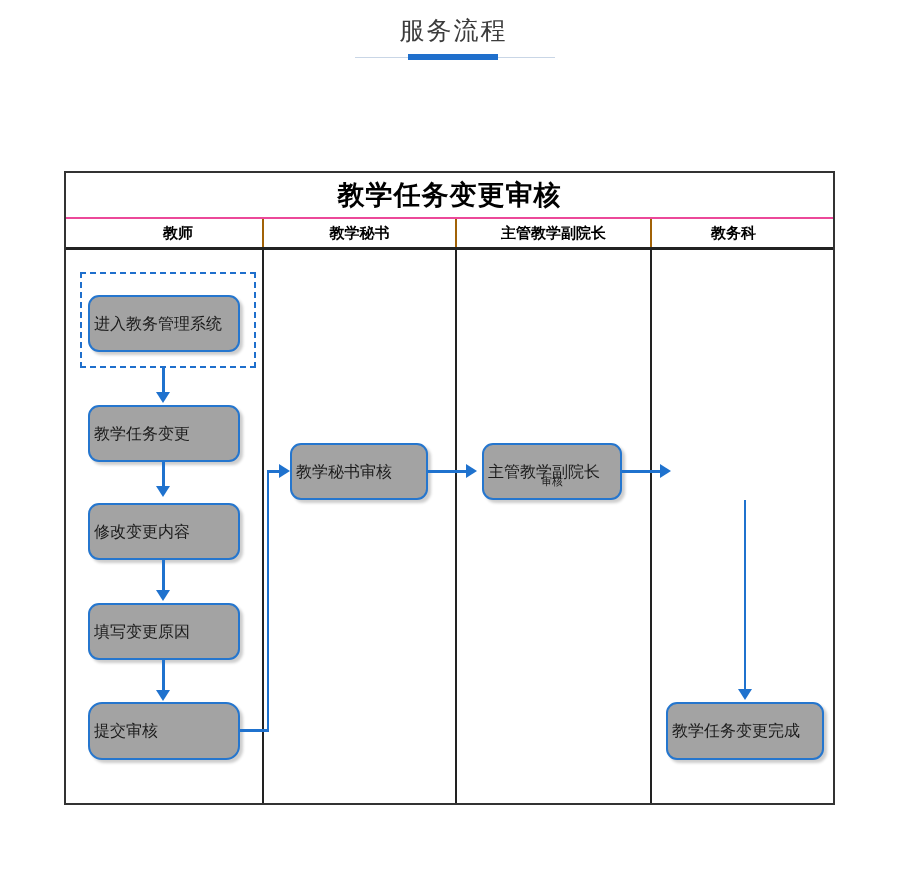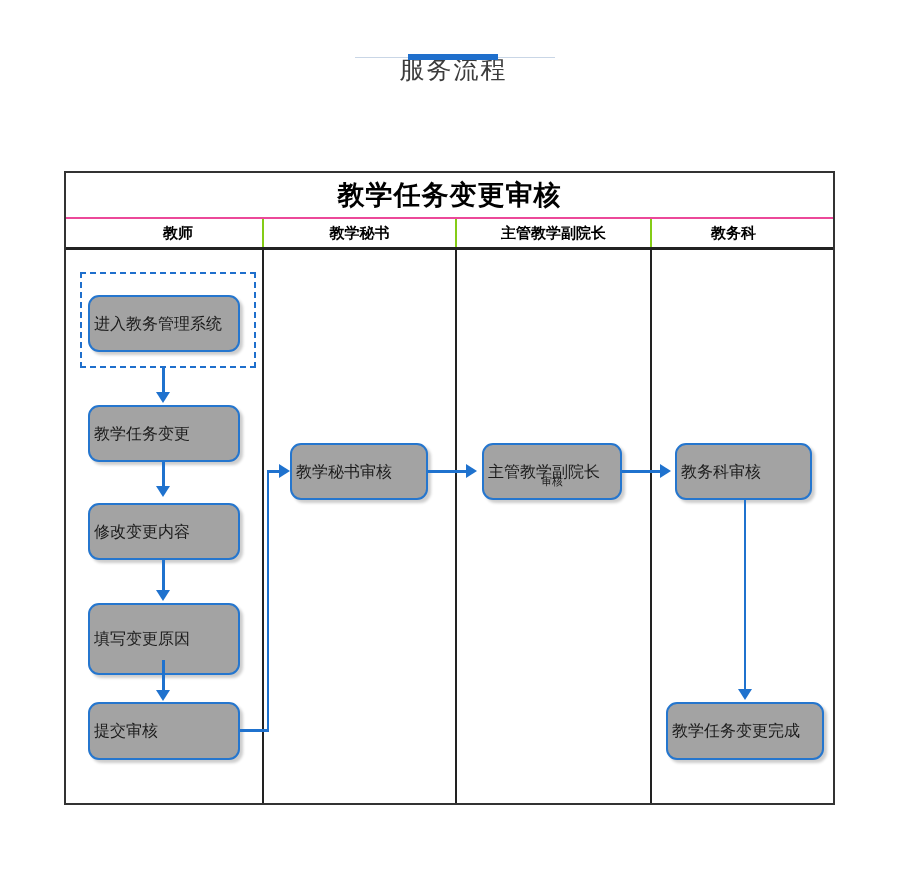--- a/index.html
+++ b/index.html
@@ -28,21 +28,20 @@
     position: absolute;
     left: 0;
     top: 14px;
     width: 907px;
     text-align: center;
     font-size: 25px;
     letter-spacing: 2px;
     color: #3c3c3c;
     font-weight: 400;
     line-height: 32px;
-    margin-top: 39px;
   }
   #title-rule {
     position: absolute;
     left: 355px;
     top: 57px;
     width: 200px;
     height: 1px;
     background: #c9d6e6;
   }
   #title-rule-accent {
@@ -97,21 +96,21 @@
     display: flex;
     align-items: center;
     justify-content: center;
     font-size: 15px;
     font-weight: bold;
     color: #000000;
     box-sizing: border-box;
     height: 100%;
   }
   .lane-header + .lane-header {
-    border-left: 2px solid #84cc16;
+    border-left: 2px solid #a16207;
   }
   #lane-body {
     position: absolute;
     left: 0;
     top: 77px;
     width: 100%;
     bottom: 0;
     display: flex;
   }
   .lane-col {
@@ -233,28 +232,28 @@
   <div class="conn conn-v" style="left: 162px; top: 462px; height: 26px; background: rgb(31, 114, 206);"></div>
   <div class="arrow-down" style="left: 156px; top: 486px; border-top-color: rgb(31, 114, 206);"></div>
 
   <div class="node" style="left: 88px; top: 503px; width: 152px; height: 57px; border-color: rgb(37, 118, 206);">
     <span>修改变更内容</span>
   </div>
 
   <div class="conn conn-v" style="left: 162px; top: 560px; height: 32px; background: rgb(31, 114, 206);"></div>
   <div class="arrow-down" style="left: 156px; top: 590px; border-top-color: rgb(31, 114, 206);"></div>
 
-  <div class="node" style="left: 88px; top: 603px; width: 152px; height: 72px; border-color: rgb(37, 118, 206);">
+  <div class="node" style="left: 88px; top: 603px; width: 152px; height: 57px; border-color: rgb(37, 118, 206);">
     <span>填写变更原因</span>
   </div>
 
   <div class="conn conn-v" style="left: 162px; top: 660px; height: 32px; background: rgb(31, 114, 206);"></div>
   <div class="arrow-down" style="left: 156px; top: 690px; border-top-color: rgb(31, 114, 206);"></div>
 
-  <div class="node" style="left: 88px; top: 702px; width: 152px; height: 58px; border-color: rgb(37, 118, 206);">
+  <div class="node" style="left: 88px; top: 702px; width: 152px; height: 58px; border-color: rgb(37, 118, 206); border-radius: 14px;">
     <span>提交审核</span>
   </div>
 
   <div class="conn conn-h" style="left: 240px; top: 729px; width: 29px; background: rgb(31, 114, 206);"></div>
   <div class="conn conn-v" style="left: 266.5px; top: 471px; height: 260px; background: rgb(31, 114, 206);"></div>
   <div class="conn conn-h" style="left: 266.5px; top: 470px; width: 16px; background: rgb(31, 114, 206);"></div>
   <div class="arrow-right" style="left: 279px; top: 464px; border-left-color: rgb(31, 114, 206);"></div>
 
   <div class="node" style="left: 290px; top: 443px; width: 138px; height: 57px; border-color: rgb(37, 118, 206);">
     <span>教学秘书审核</span>
@@ -264,23 +263,20 @@
   <div class="arrow-right" style="left: 466px; top: 464px; border-left-color: rgb(31, 114, 206);"></div>
 
   <div class="node" style="left: 482px; top: 443px; width: 140px; height: 57px; border-color: rgb(37, 118, 206);">
     <span>主管教学副院长</span>
   </div>
   <div style="position:absolute; left:482px; top:471px; width:140px; text-align:center; font-size:11px; line-height:20px; color:#1b1b1b;">审核</div>
 
   <div class="conn conn-h" style="left: 622px; top: 470px; width: 40px; background: rgb(31, 114, 206);"></div>
   <div class="arrow-right" style="left: 660px; top: 464px; border-left-color: rgb(31, 114, 206);"></div>
 
-  <div class="node" style="left: 675px; top: 443px; width: 137px; height: 57px; border-color: rgb(37, 118, 206);">
-    <span>教务科审核</span>
-  </div>
 
   <div class="conn conn-v" style="left: 743.5px; top: 500px; height: 191px; background: rgb(31, 114, 206);"></div>
   <div class="arrow-down" style="left: 738px; top: 689px; border-top-color: rgb(31, 114, 206);"></div>
 
   <div class="node" style="left: 666px; top: 702px; width: 158px; height: 58px; border-color: rgb(37, 118, 206);">
     <span>教学任务变更完成</span>
   </div>
 
 </div>
 

